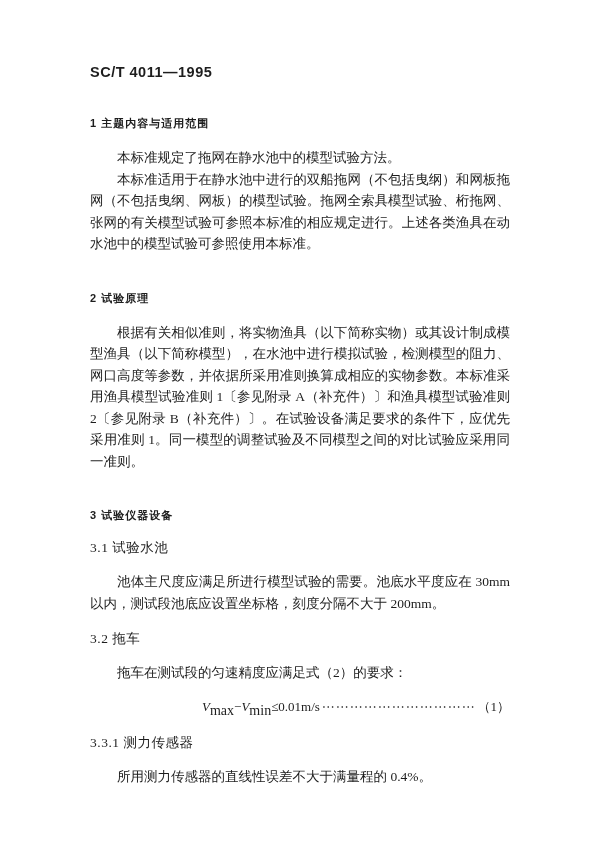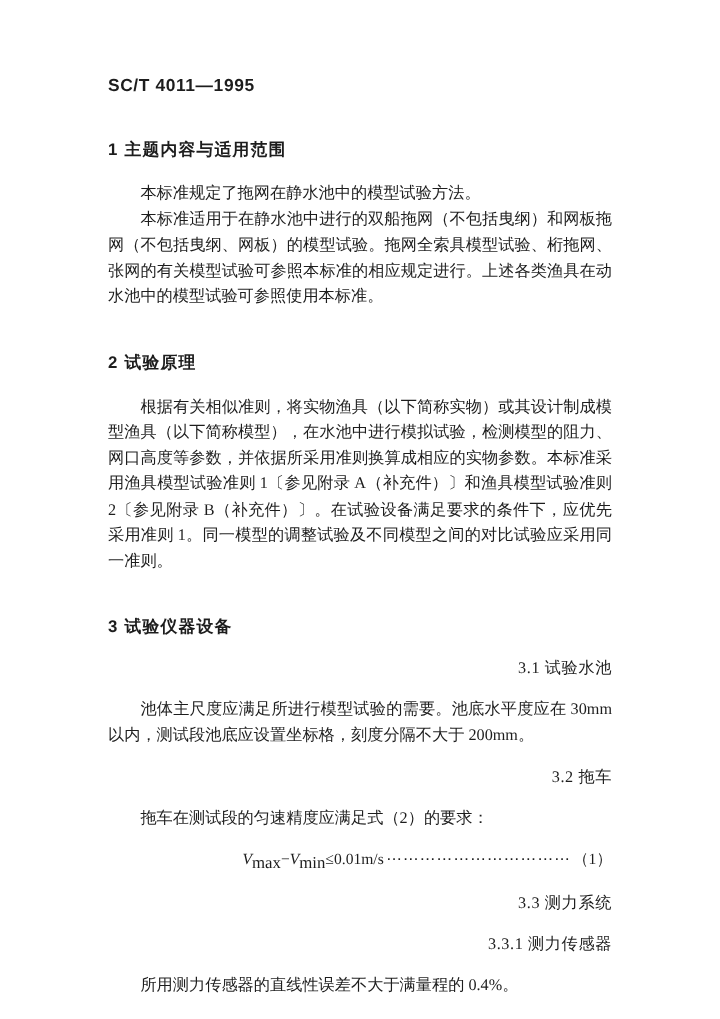--- a/index.html
+++ b/index.html
@@ -16,31 +16,30 @@
   }
   .doc-code {
     font-family: "Liberation Sans", "DejaVu Sans", sans-serif;
     font-weight: bold;
     font-size: 14.5px;
     letter-spacing: 0.5px;
     margin-bottom: 24px;
   }
   h2.sec {
     font-family: "Liberation Sans", "DejaVu Sans", sans-serif;
-    font-size: 14px;
+    font-size: 11px;
     font-weight: bold;
     margin: 36px 0 16px 0;
     letter-spacing: 1px;
   }
   h3.subsec {
     font-size: 13.5px;
     font-weight: normal;
     margin: 16px 0 14px 0;
     letter-spacing: 0.5px;
-    text-align: right;
   }
   p.body-p {
     font-size: 13.5px;
     line-height: 21.5px;
     text-align: justify;
     text-indent: 2em;
     margin: 0 0;
   }
   .formula-row {
     display: flex;
@@ -85,18 +84,17 @@
   <h3 class="subsec">3.2 拖车</h3>
   <p class="body-p">拖车在测试段的匀速精度应满足式（2）的要求：</p>
 
   <div class="formula-row">
     <span class="formula-expr"><span class="fv">V</span><sub>max</sub><span>−</span><span class="fv">V</span><sub>min</sub><span>≤0.01m/s</span></span>
     <span class="leader">⋯⋯⋯⋯⋯⋯⋯⋯⋯⋯⋯⋯⋯⋯⋯⋯⋯⋯⋯⋯⋯⋯</span>
     <span class="formula-no">（1）</span>
   </div>
 
 
-  <h3 class="subsec">3.3 测力系统</h3>
 
   <h3 class="subsec">3.3.1 测力传感器</h3>
   <p class="body-p">所用测力传感器的直线性误差不大于满量程的 0.4%。</p>
 
 </div>
 
 </body></html>

